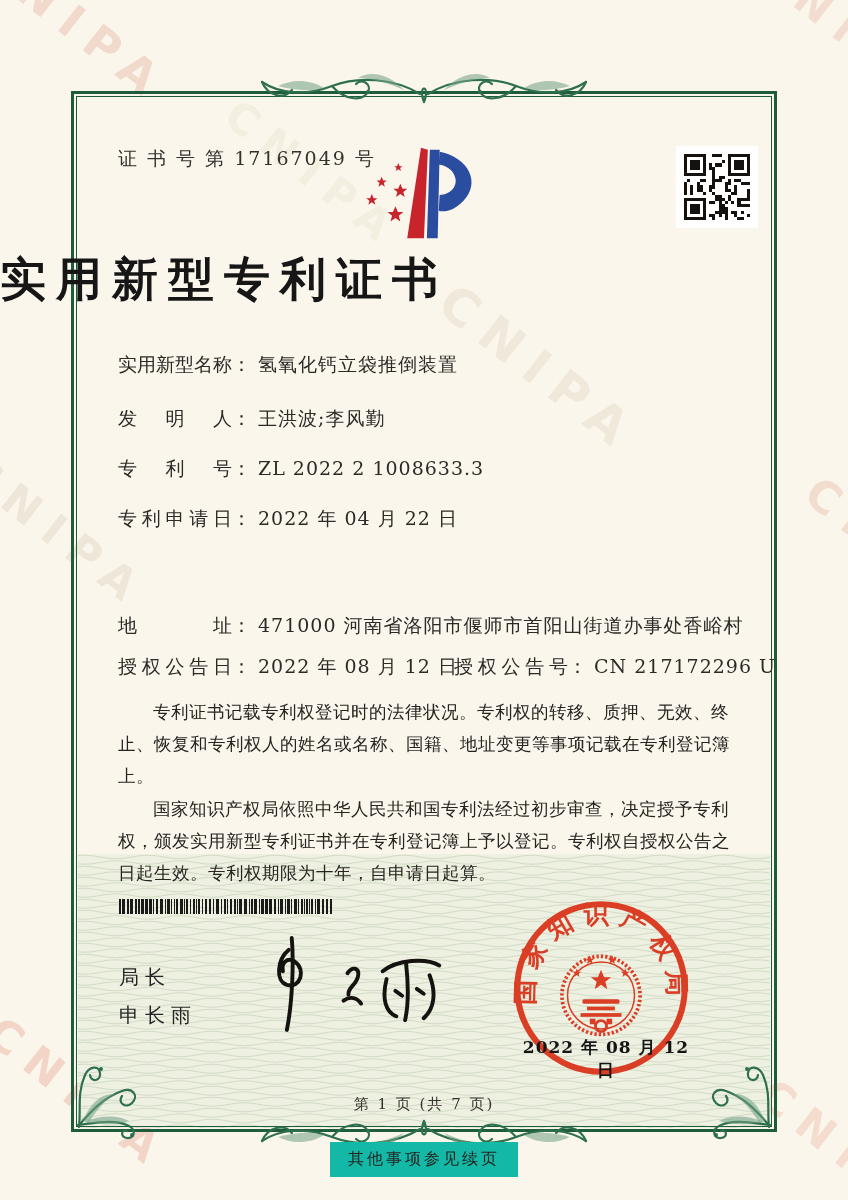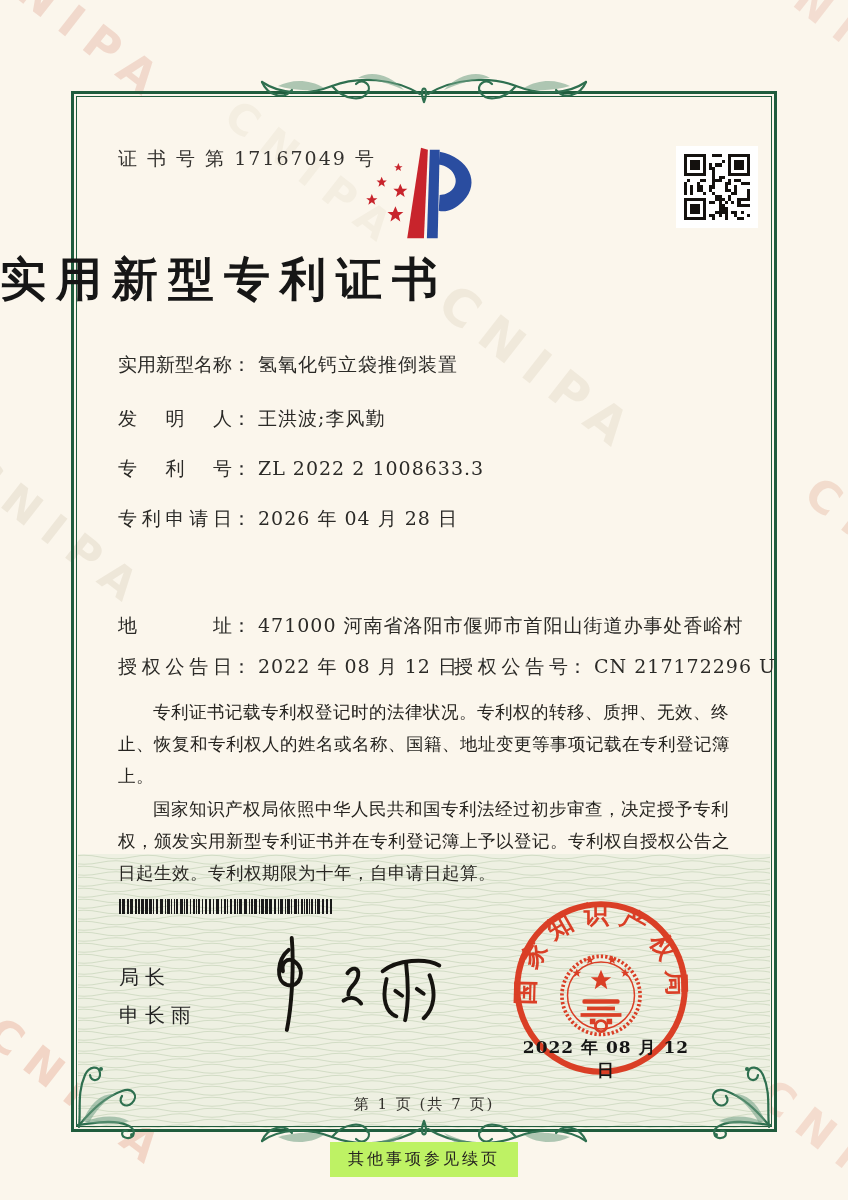--- a/index.html
+++ b/index.html
@@ -67,21 +67,21 @@
   .seal{position:absolute;left:508px;top:895px;width:186px;height:186px;opacity:.96;}
   .seal .ring{fill:none;stroke:#da381f;stroke-width:6.5;}
   .seal text{fill:#da381f;font-weight:bold;}
   .seal .emb{fill:#da381f;stroke:none;}
   .seal .embs{fill:none;stroke:#da381f;}
   .seal-date{position:absolute;left:516px;top:1036px;width:180px;text-align:center;font-size:17px;
              letter-spacing:1px;color:#151515;font-weight:bold;}
 
   
   .page-no{position:absolute;left:0;right:0;top:1095px;text-align:center;font-size:15px;letter-spacing:2px;color:#33312c;}
-  .footer-note{position:absolute;left:50%;top:1142px;transform:translateX(-50%);background:#bef264;
+  .footer-note{position:absolute;left:50%;top:1142px;transform:translateX(-50%);background:#14b8a6;
                padding:7px 18px;font-size:16px;letter-spacing:3px;color:#262420;}
 </style>
 </head>
 <body>
 
 <div class="page">
 
   <span class="wm wm1">CNIPA</span>
   <span class="wm wm2">CNIPA</span>
   <span class="wm wm3">CNIPA</span>
@@ -408,21 +408,21 @@
   <div class="frow r1">
     <span class="f-label">实用新型名称</span><span class="f-colon">：</span><span class="f-value">氢氧化钙立袋推倒装置</span>
   </div>
   <div class="frow r2">
     <span class="f-label">发明人</span><span class="f-colon">：</span><span class="f-value">王洪波;李风勤</span>
   </div>
   <div class="frow r3">
     <span class="f-label">专利号</span><span class="f-colon">：</span><span class="f-value">ZL 2022 2 1008633.3</span>
   </div>
   <div class="frow r4">
-    <span class="f-label">专利申请日</span><span class="f-colon">：</span><span class="f-value">2026 年 04 月 28 日</span>
+    <span class="f-label">专利申请日</span><span class="f-colon">：</span><span class="f-value">2022 年 04 月 22 日</span>
   </div>
   <div class="frow r6">
     <span class="f-label">地址</span><span class="f-colon">：</span><span class="f-value">471000 河南省洛阳市偃师市首阳山街道办事处香峪村</span>
   </div>
   <div class="frow r7">
     <span class="f-label">授权公告日</span><span class="f-colon">：</span><span class="f-value">2022 年 08 月 12 日</span>
     <span class="pair2">
       <span class="f-label">授权公告号</span><span class="f-colon">：</span><span class="f-value">CN 217172296 U</span>
     </span>
   </div>

